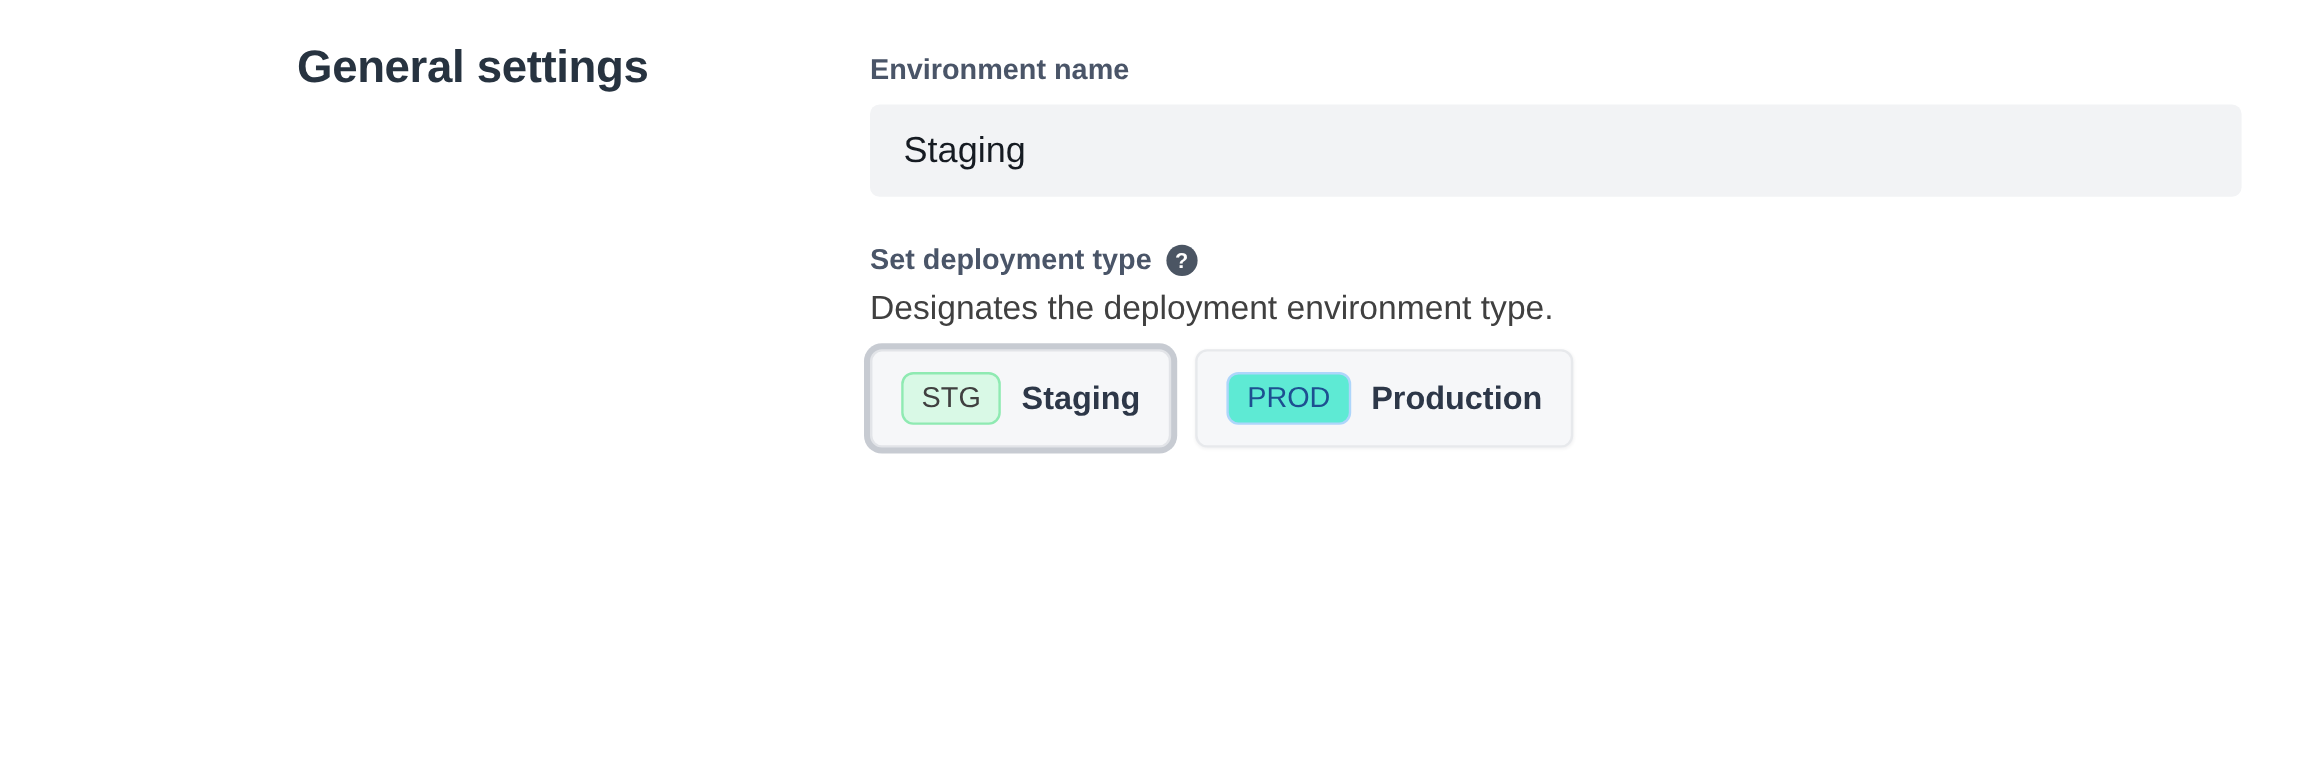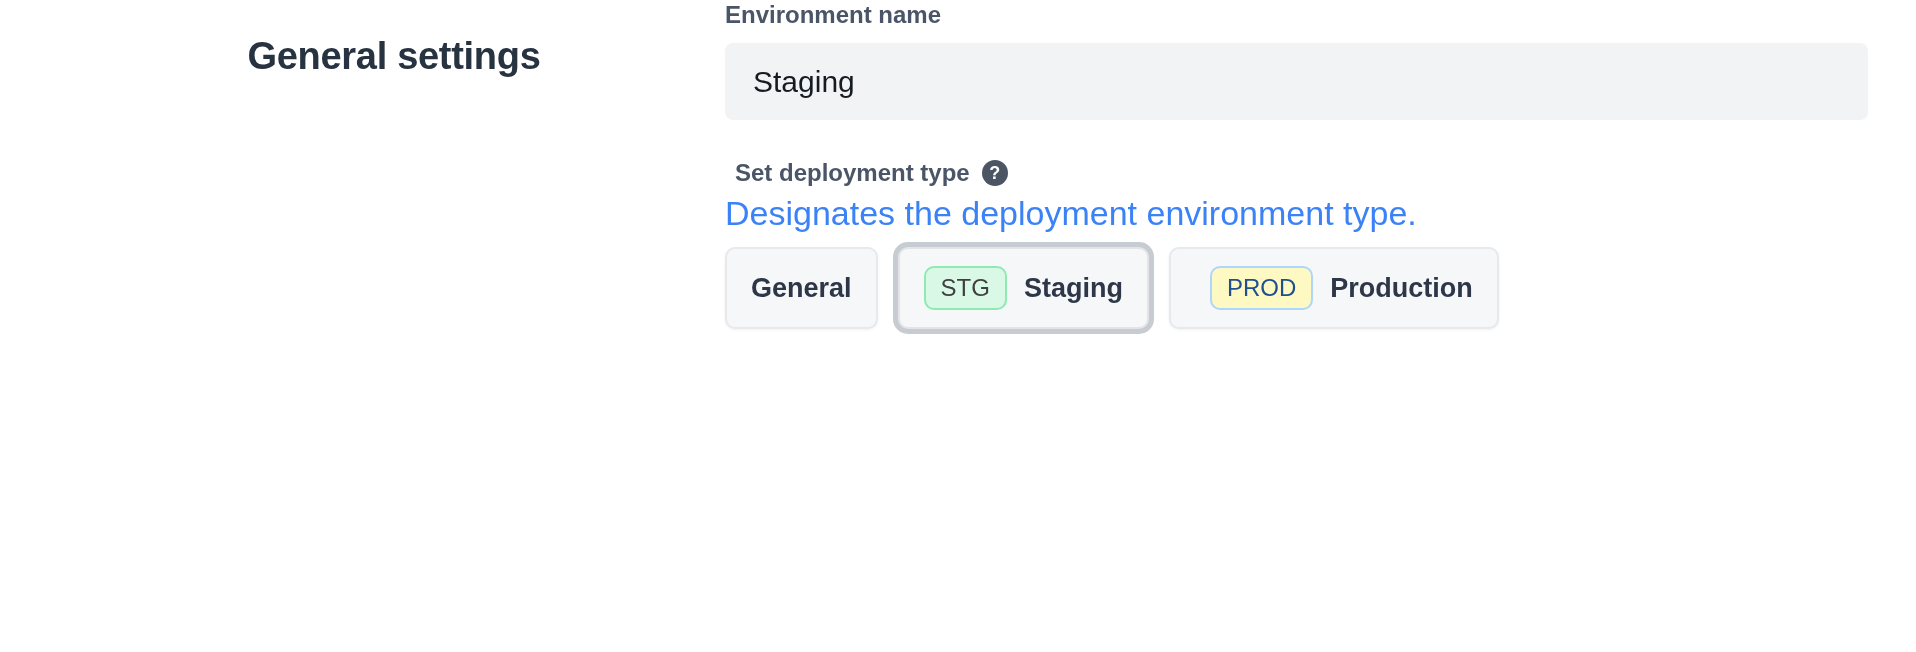--- a/index.html
+++ b/index.html
@@ -6,61 +6,61 @@
   html,body { width:1916px; height:652px; background:#ffffff; overflow:hidden;
               font-family:"Liberation Sans", sans-serif; }
 
   .layout { display:flex; width:1916px; }
 
   
   .left-col { width:725px; flex-shrink:0; padding:34px 0 0 63px;text-align:center; }
   .page-title { font-size:38px; font-weight:700; color:#273340; letter-spacing:-0.3px; line-height:1.2; }
 
   
-  .right-col { width:1160px; }
+  .right-col { width:1160px; padding-top:44px; }
 
   .field-label { display:block; font-size:24px; font-weight:700; color:#4a5568;
                  line-height:29px; margin-bottom:14px; }
 
   .text-input { display:block; width:1143px; height:77px; background:#f2f3f5;
                 border:none; outline:none; border-radius:8px; padding:0 28px;
                 font-family:"Liberation Sans", sans-serif;
                 font-size:30px; color:#161b22; }
   .text-input.second { height:74px; }
 
   .group-type { margin-top:38px; }
 
   .help-text { margin-top:14px; max-width:1160px; font-size:28px; line-height:41px;
                color:#6f7785; }
 
   .deploy-label-row { display:flex; align-items:center; gap:12px; margin-top:26px; }
-  .deploy-label-row .field-label { margin-bottom:0;margin-left:10px; }
+  .deploy-label-row .field-label { margin-bottom:0; }
 
   .help-icon { width:26px; height:26px; border-radius:50%; background:#4b5563;
                display:inline-flex; align-items:center; justify-content:center;
                cursor:pointer; flex-shrink:0; }
   .help-icon::before { content:"?"; color:#ffffff; font-size:18px; font-weight:700;
                        line-height:1; }
 
-  .deploy-desc { margin-top:9px; font-size:34px; line-height:34px; color:#3b82f6; }
+  .deploy-desc { margin-top:9px; font-size:28px; line-height:34px; color:#404040; }
 
   .option-row { margin-top:17px; display:flex; align-items:center; gap:20px; }
 
   .option-btn { display:inline-flex; align-items:center; height:82px; padding:0 24px;
                 background:#f6f7f9; border:2px solid #e7e9ec; border-radius:10px;
                 font-family:"Liberation Sans", sans-serif;
                 font-size:27px; font-weight:700; color:#2d3748; cursor:pointer;
                 box-shadow:0 1px 3px rgba(16,24,40,0.06); }
   .option-btn.selected { box-shadow:0 0 0 5px #c7cbd2; border-color:#e2e4e8; }
 
   .badge { display:inline-flex; align-items:center; justify-content:center;
            font-size:24px; font-weight:400; border-radius:10px; padding:7px 15px;
            margin-right:17px; line-height:1.1; }
   .badge-stg  { background:#d9f9e6; border:2px solid #8feab2; color:#404040; }
-  .badge-prod { background:#fef9c3; border:2px solid #aed6fb; color:#1d4f91;margin-left:15px; }
+  .badge-prod { background:#5eead4; border:2px solid #aed6fb; color:#1d4f91; }
 </style>
 </head>
 <body>
 
 <div class="layout">
 
   <div class="left-col">
     <h1 class="page-title">General settings</h1>
   </div>
 
@@ -76,23 +76,20 @@
 
     <div class="deploy-label-row">
       <label class="field-label">Set deployment type</label>
       <span class="help-icon"></span>
     </div>
 
     <p class="deploy-desc">Designates the deployment environment type.</p>
 
     <div class="option-row">
 
-      <button class="option-btn">
-        <span>General</span>
-      </button>
 
       <button class="option-btn selected">
         <span class="badge badge-stg">STG</span>
         <span>Staging</span>
       </button>
 
       <button class="option-btn">
         <span class="badge badge-prod">PROD</span>
         <span>Production</span>
       </button>

